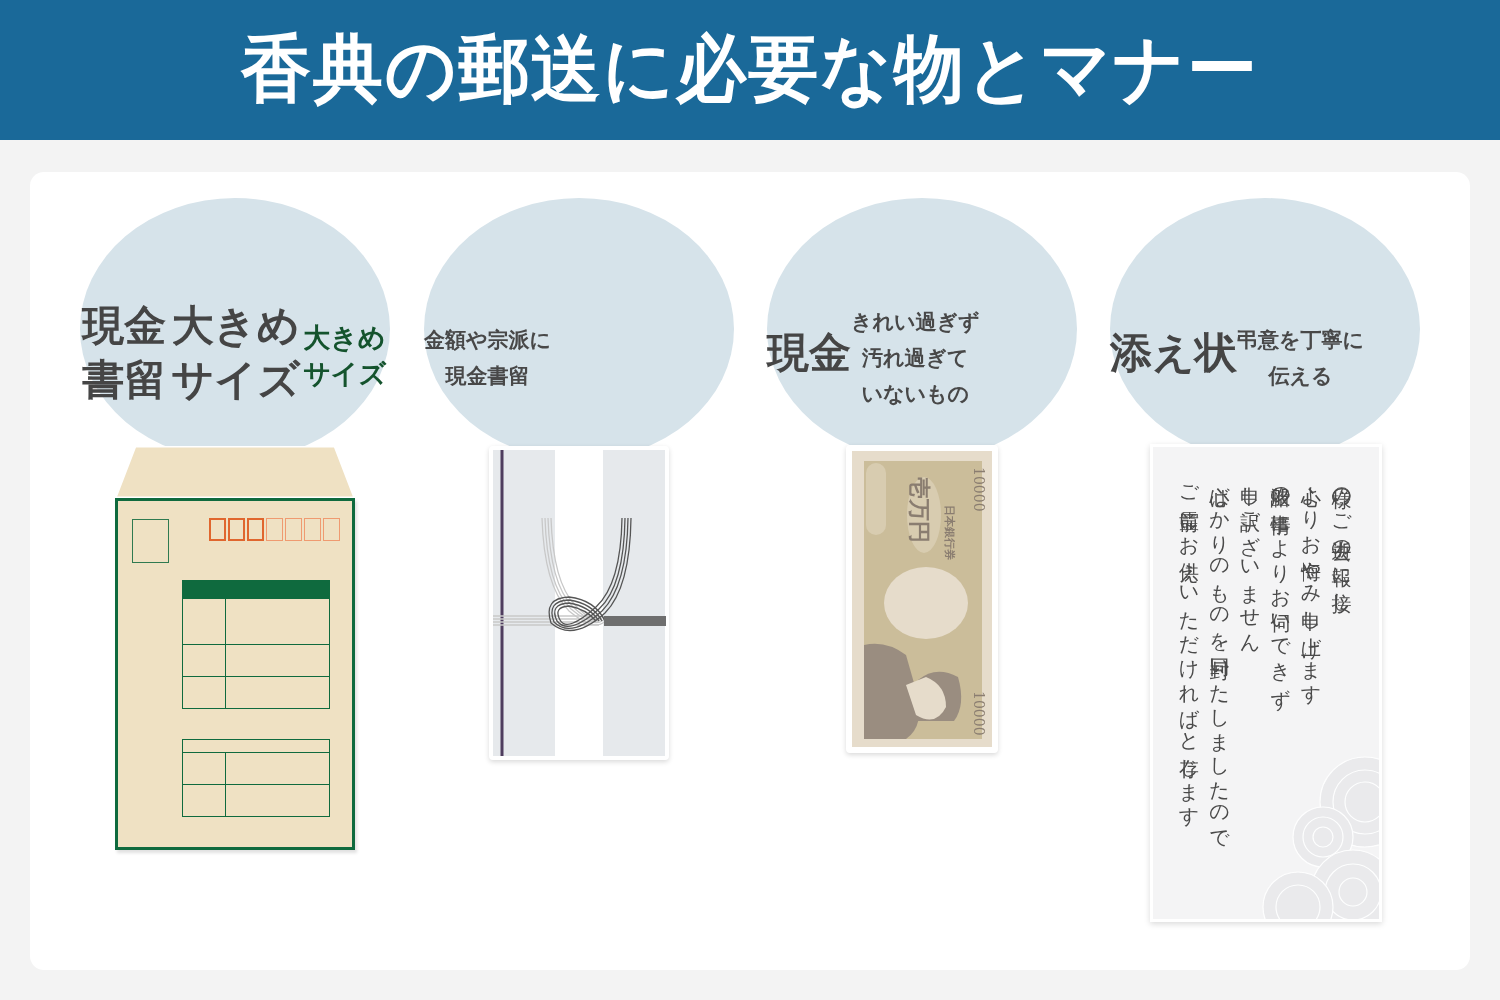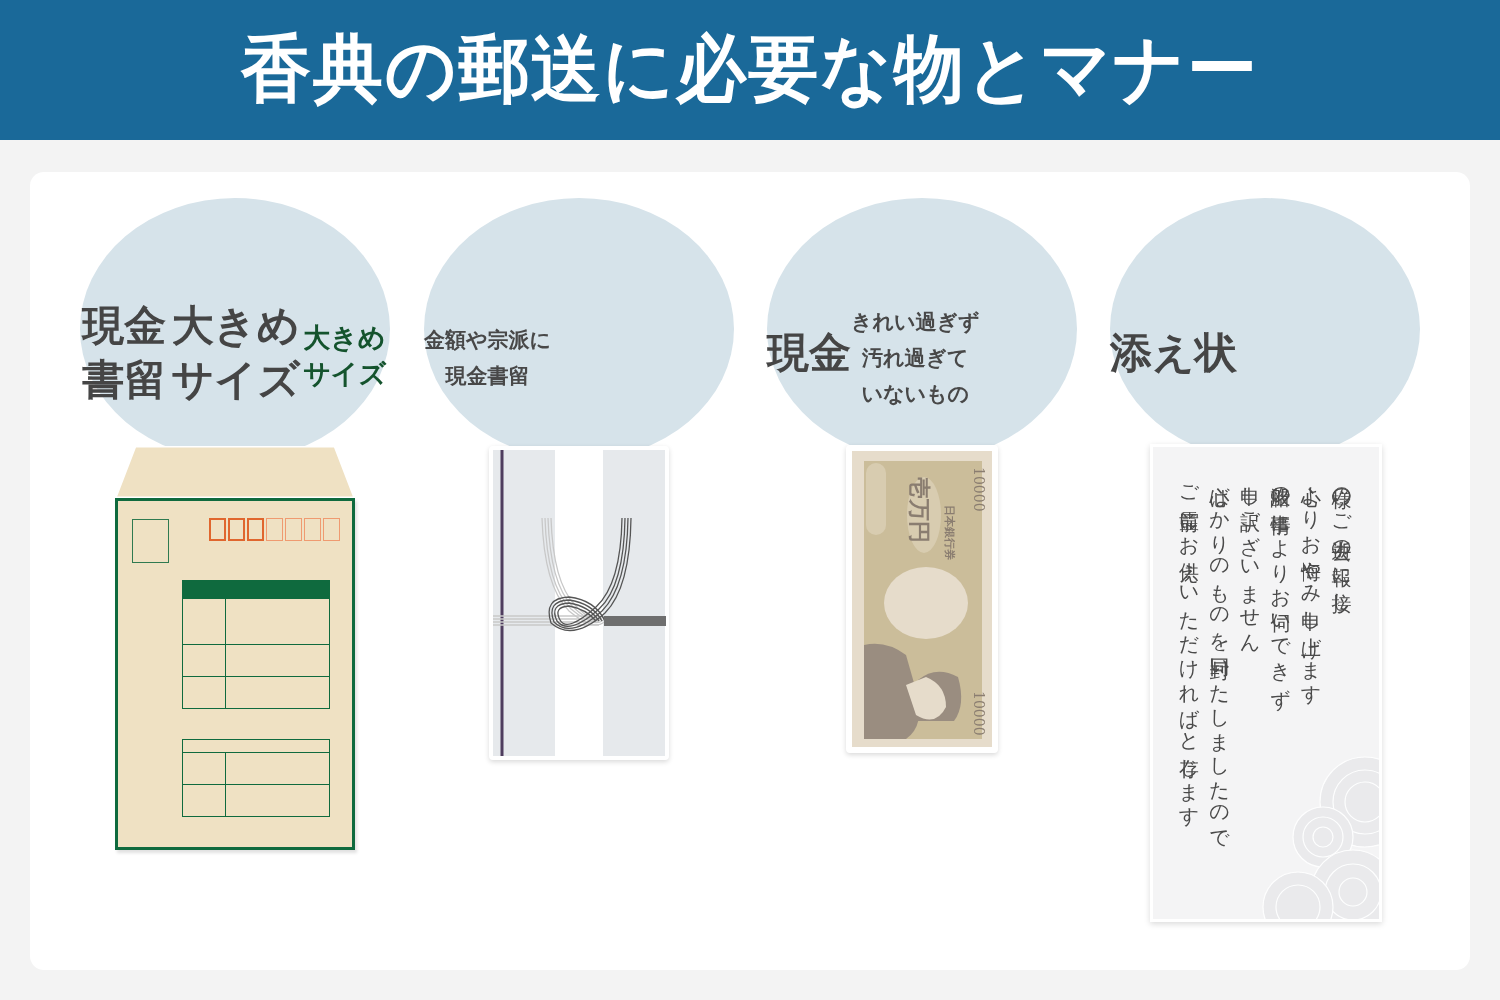--- a/index.html
+++ b/index.html
@@ -150,20 +150,24 @@
     <text x="128" y="22" font-size="14" fill="#8a7d70" font-family="DejaVu Serif, serif" transform="rotate(90 128 22)">10000</text>
     <text x="128" y="246" font-size="14" fill="#8a7d70" font-family="DejaVu Serif, serif" transform="rotate(90 128 246)">10000</text>
     <text x="100" y="60" font-size="11" font-weight="bold" fill="#8a7d70" transform="rotate(90 100 60)">日本銀行券</text>
     <text x="66" y="32" font-size="22" font-weight="bold" fill="#8a7d70" transform="rotate(90 66 32)">壱万円</text>
   </svg>
 </div>
 
 <div class="col" style="left:1110px;">
   <div class="circle">
     <div class="title">添え状</div>
+    <div class="sub">
+      <div>弔意を丁寧に</div>
+      <div>伝える</div>
+    </div>
   </div>
 </div>
 <div class="letter">
   <svg class="flowers" viewBox="0 0 232 478">
     <g fill="none" stroke="#fff" stroke-width="1.2" opacity="0.9">
       <circle cx="212" cy="355" r="45" fill="#e9eaec"></circle>
       <circle cx="212" cy="355" r="32"></circle>
         <circle cx="212" cy="355" r="20"></circle>
       <circle cx="170" cy="390" r="30" fill="#e9eaec"></circle>
       <circle cx="170" cy="390" r="20"></circle>

